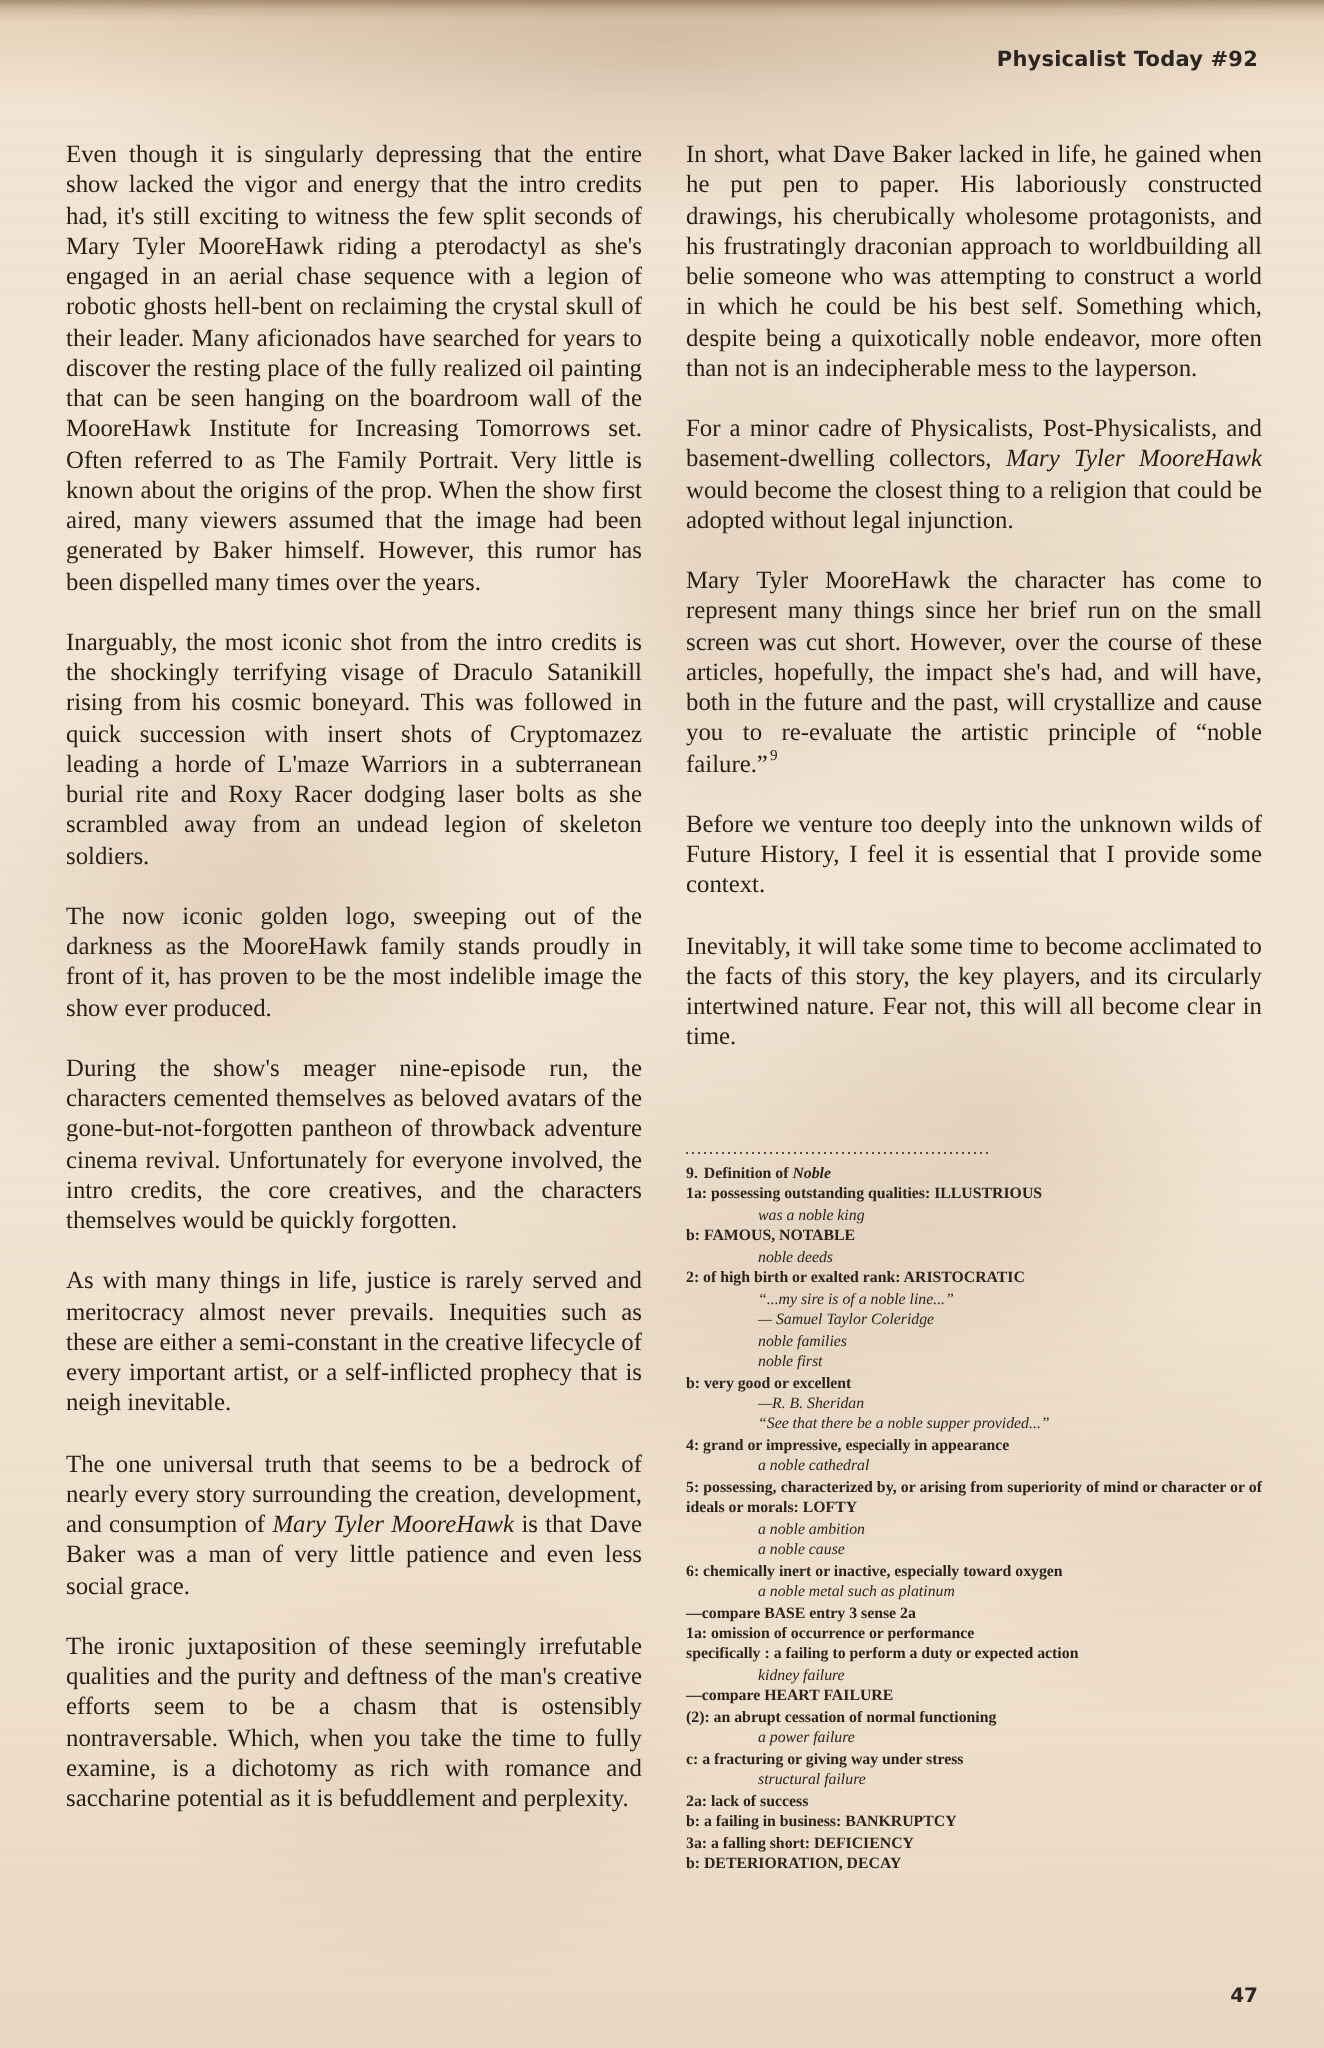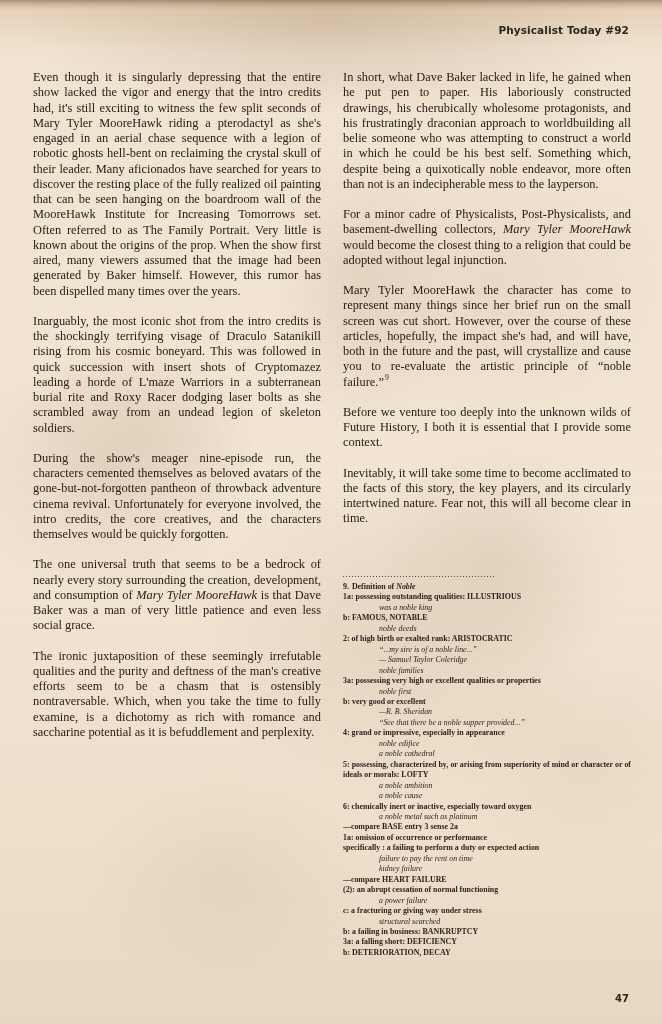--- a/index.html
+++ b/index.html
@@ -159,76 +159,76 @@
   <div class="smudge smudge-c"></div>
   <div class="grain"></div>
 
   <div class="running-head">Physicalist Today #92</div>
 
   <div class="columns">
 
     <div class="col">
       <p>Even though it is singularly depressing that the entire show lacked the vigor and energy that the intro credits had, it's still exciting to witness the few split seconds of Mary Tyler MooreHawk riding a pterodactyl as she's engaged in an aerial chase sequence with a legion of robotic ghosts hell-bent on reclaiming the crystal skull of their leader. Many aficionados have searched for years to discover the resting place of the fully realized oil painting that can be seen hanging on the boardroom wall of the MooreHawk Institute for Increasing Tomorrows set. Often referred to as The Family Portrait. Very little is known about the origins of the prop. When the show first aired, many viewers assumed that the image had been generated by Baker himself. However, this rumor has been dispelled many times over the years.</p>
       <p>Inarguably, the most iconic shot from the intro credits is the shockingly terrifying visage of Draculo Satanikill rising from his cosmic boneyard. This was followed in quick succession with insert shots of Cryptomazez leading a horde of L'maze Warriors in a subterranean burial rite and Roxy Racer dodging laser bolts as she scrambled away from an undead legion of skeleton soldiers.</p>
+      <p>The now iconic golden logo, sweeping out of the darkness as the MooreHawk family stands proudly in front of it, has proven to be the most indelible image the show ever produced.</p>
       <p>During the show's meager nine-episode run, the characters cemented themselves as beloved avatars of the gone-but-not-forgotten pantheon of throwback adventure cinema revival. Unfortunately for everyone involved, the intro credits, the core creatives, and the characters themselves would be quickly forgotten.</p>
+      <p>As with many things in life, justice is rarely served and meritocracy almost never prevails. Inequities such as these are either a semi-constant in the creative lifecycle of every important artist, or a self-inflicted prophecy that is neigh inevitable.</p>
       <p><span>The one universal truth that seems to be a bedrock of nearly every story surrounding the creation, development, and consumption of </span><i>Mary Tyler MooreHawk</i><span> is that Dave Baker was a man of very little patience and even less social grace.</span></p>
       <p>The ironic juxtaposition of these seemingly irrefutable qualities and the purity and deftness of the man's creative efforts seem to be a chasm that is ostensibly nontraversable. Which, when you take the time to fully examine, is a dichotomy as rich with romance and saccharine potential as it is befuddlement and perplexity.</p>
     </div>
 
     <div class="col">
       <p>In short, what Dave Baker lacked in life, he gained when he put pen to paper. His laboriously constructed drawings, his cherubically wholesome protagonists, and his frustratingly draconian approach to worldbuilding all belie someone who was attempting to construct a world in which he could be his best self. Something which, despite being a quixotically noble endeavor, more often than not is an indecipherable mess to the layperson.</p>
       <p><span>For a minor cadre of Physicalists, Post-Physicalists, and basement-dwelling collectors, </span><i>Mary Tyler MooreHawk</i><span> would become the closest thing to a religion that could be adopted without legal injunction.</span></p>
       <p><span>Mary Tyler MooreHawk the character has come to represent many things since her brief run on the small screen was cut short. However, over the course of these articles, hopefully, the impact she's had, and will have, both in the future and the past, will crystallize and cause you to re-evaluate the artistic principle of “noble failure.”</span><sup class="fn">9</sup></p>
-      <p>Before we venture too deeply into the unknown wilds of Future History, I both it is essential that I provide some context.</p>
+      <p>Before we venture too deeply into the unknown wilds of Future History, I feel it is essential that I provide some context.</p>
       <p>Inevitably, it will take some time to become acclimated to the facts of this story, the key players, and its circularly intertwined nature. Fear not, this will all become clear in time.</p>
     </div>
 
   </div>
 
   <div class="footnote">
     <div class="fn-rule"></div>
 
     <div class="fn-line bold"><span class="marker">9.</span><span>Definition of </span><i>Noble</i></div>
 
     <div id="noble-list">
         <div class="fn-line bold">1a: possessing outstanding qualities: ILLUSTRIOUS</div>
         <div class="fn-line ital">was a noble king</div>
         <div class="fn-line bold">b: FAMOUS, NOTABLE</div>
         <div class="fn-line ital">noble deeds</div>
         <div class="fn-line bold">2: of high birth or exalted rank: ARISTOCRATIC</div>
         <div class="fn-line ital">“...my sire is of a noble line...”</div>
         <div class="fn-line ital">— Samuel Taylor Coleridge</div>
         <div class="fn-line ital">noble families</div>
-        <div class="fn-line bold">3a: possessing very high or excellent qualities or properties</div>
         <div class="fn-line ital">noble first</div>
         <div class="fn-line bold">b: very good or excellent</div>
         <div class="fn-line ital">—R. B. Sheridan</div>
         <div class="fn-line ital">“See that there be a noble supper provided...”</div>
         <div class="fn-line bold">4: grand or impressive, especially in appearance</div>
-        <div class="fn-line ital">noble edifice</div>
         <div class="fn-line ital">a noble cathedral</div>
         <div class="fn-line bold">5: possessing, characterized by, or arising from superiority of mind or character or of ideals or morals: LOFTY</div>
         <div class="fn-line ital">a noble ambition</div>
         <div class="fn-line ital">a noble cause</div>
         <div class="fn-line bold">6: chemically inert or inactive, especially toward oxygen</div>
         <div class="fn-line ital">a noble metal such as platinum</div>
         <div class="fn-line bold">—compare BASE entry 3 sense 2a</div>
       </div>
 
 
     <div id="failure-list">
         <div class="fn-line bold">1a: omission of occurrence or performance</div>
         <div class="fn-line bold">specifically : a failing to perform a duty or expected action</div>
-        <div class="fn-line ital">failure to pay the rent on time</div>
         <div class="fn-line ital">kidney failure</div>
         <div class="fn-line bold">—compare HEART FAILURE</div>
         <div class="fn-line bold">(2): an abrupt cessation of normal functioning</div>
         <div class="fn-line ital">a power failure</div>
         <div class="fn-line bold">c: a fracturing or giving way under stress</div>
-        <div class="fn-line ital">structural searched</div>
+        <div class="fn-line ital">structural failure</div>
+        <div class="fn-line bold">2a: lack of success</div>
         <div class="fn-line bold">b: a failing in business: BANKRUPTCY</div>
         <div class="fn-line bold">3a: a falling short: DEFICIENCY</div>
         <div class="fn-line bold">b: DETERIORATION, DECAY</div>
       </div>
   </div>
 
   <div class="folio">47</div>
 
 </div>
 

